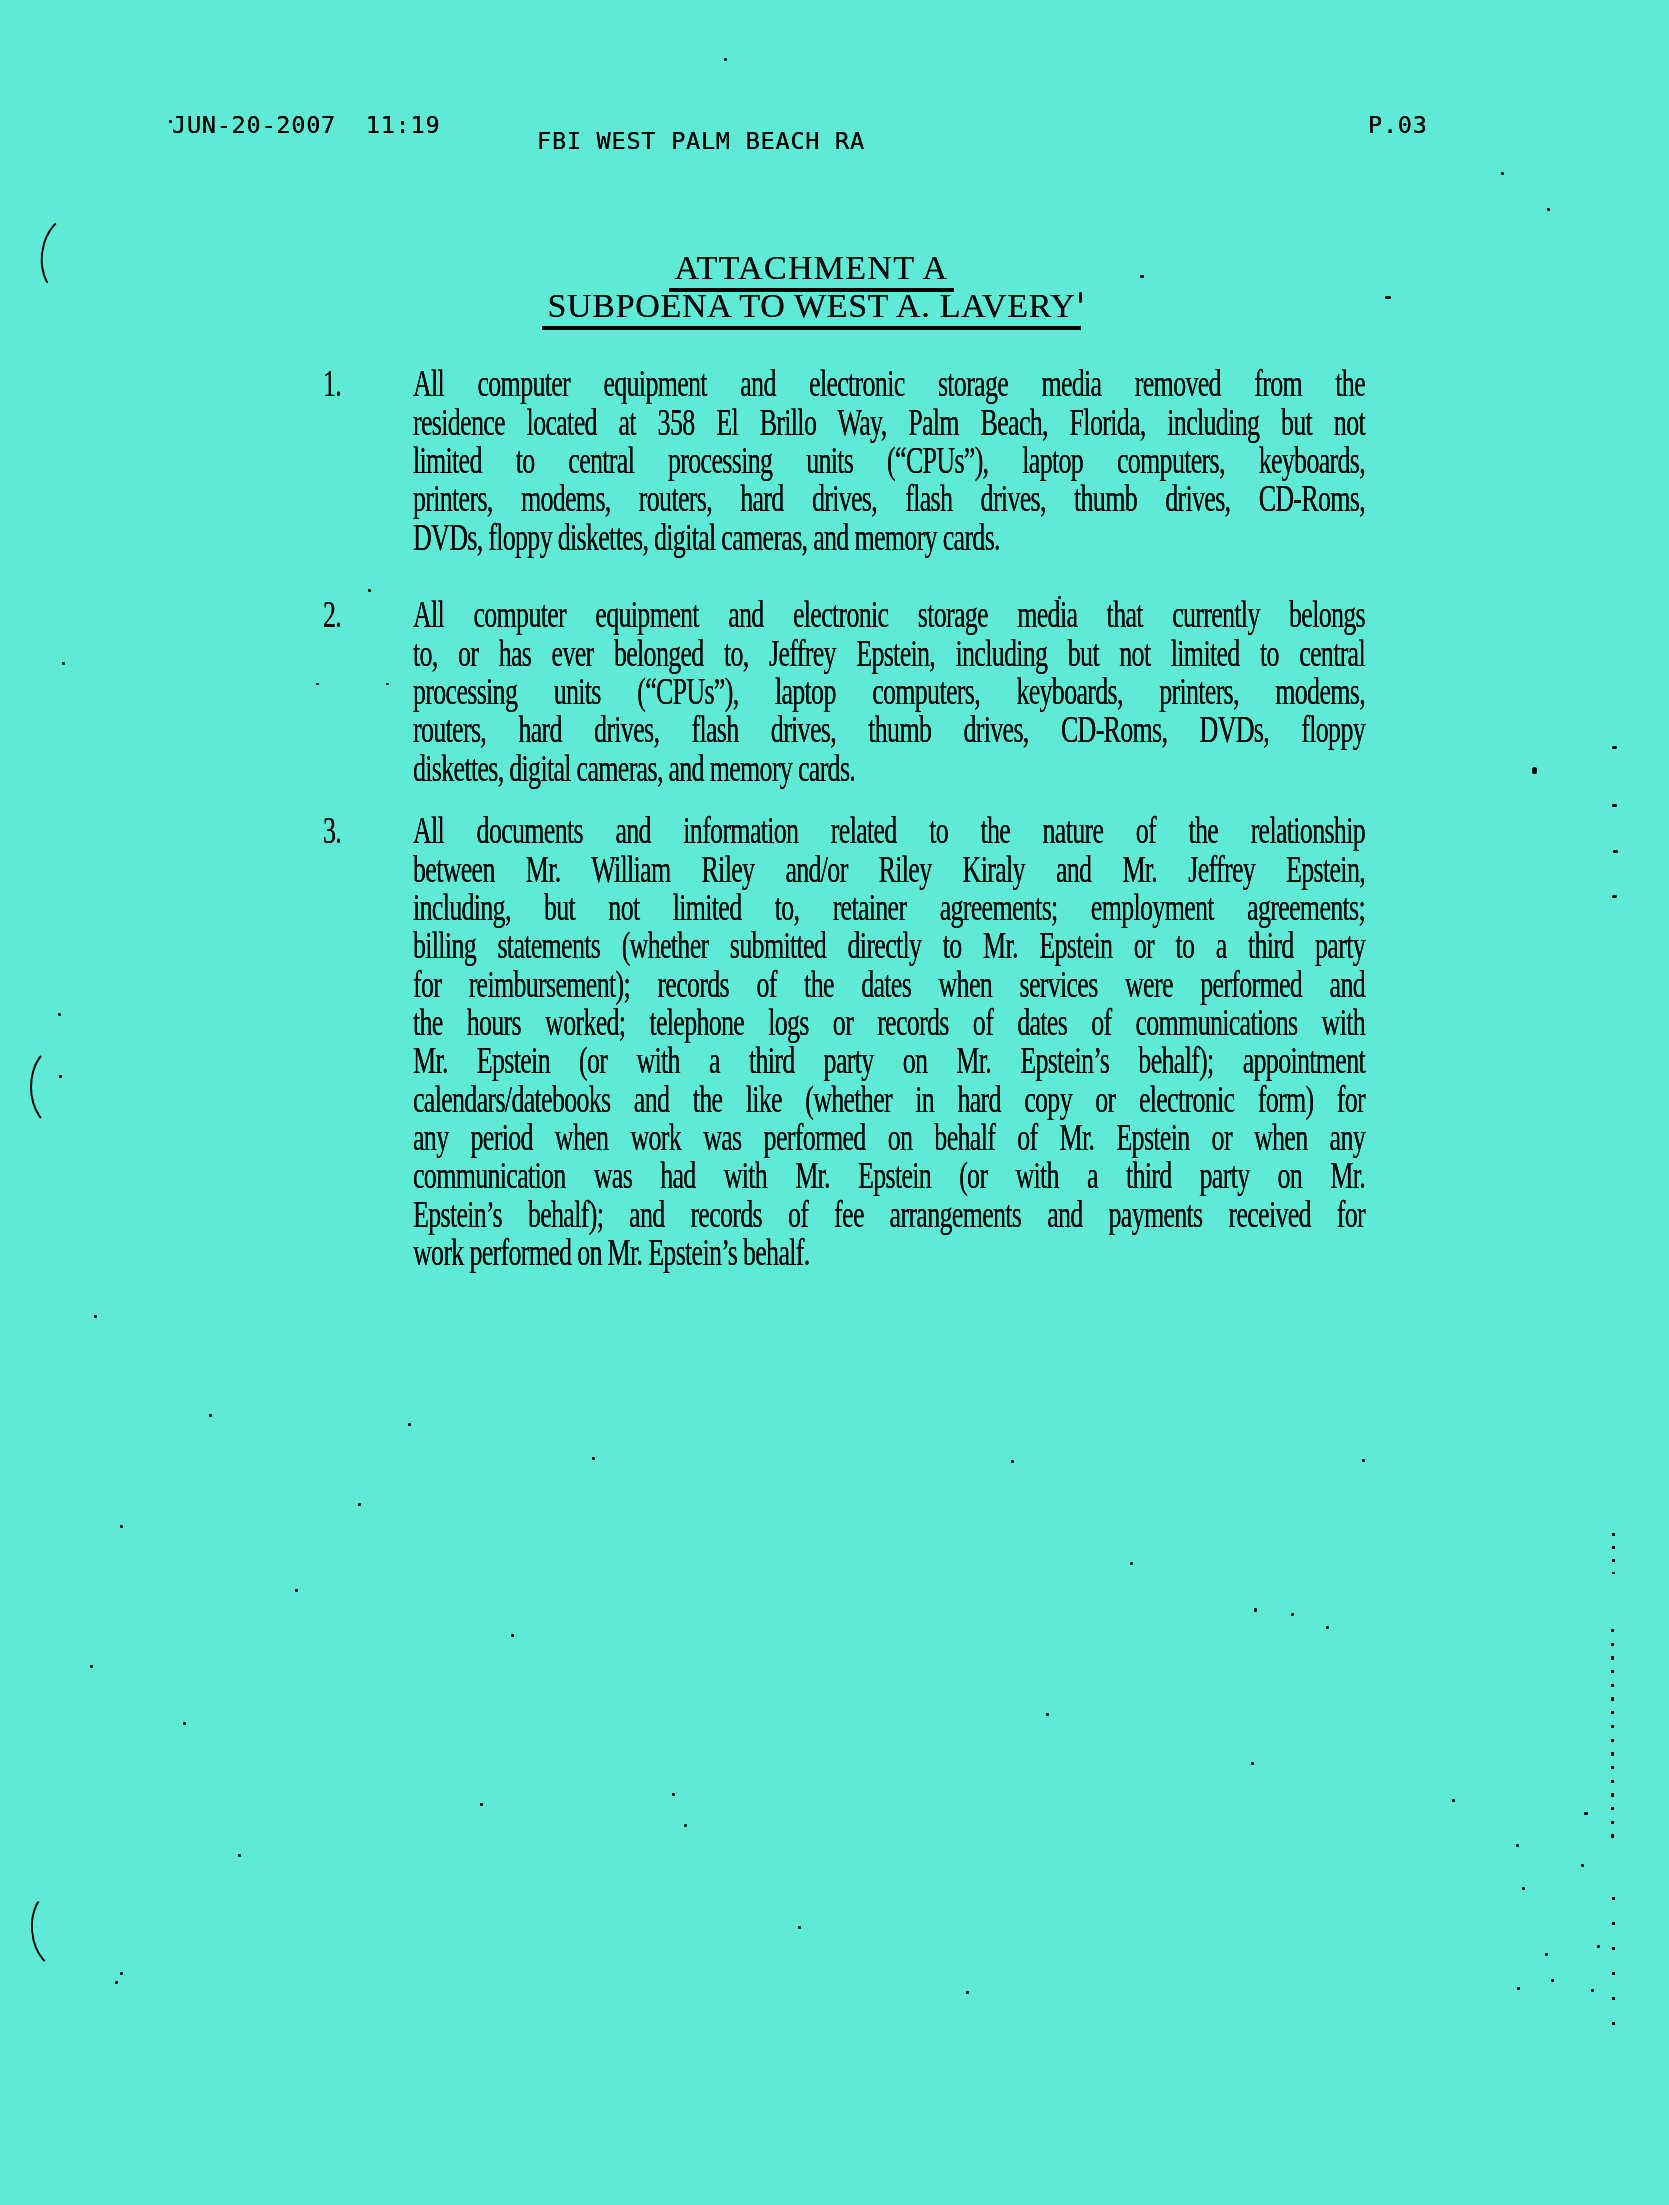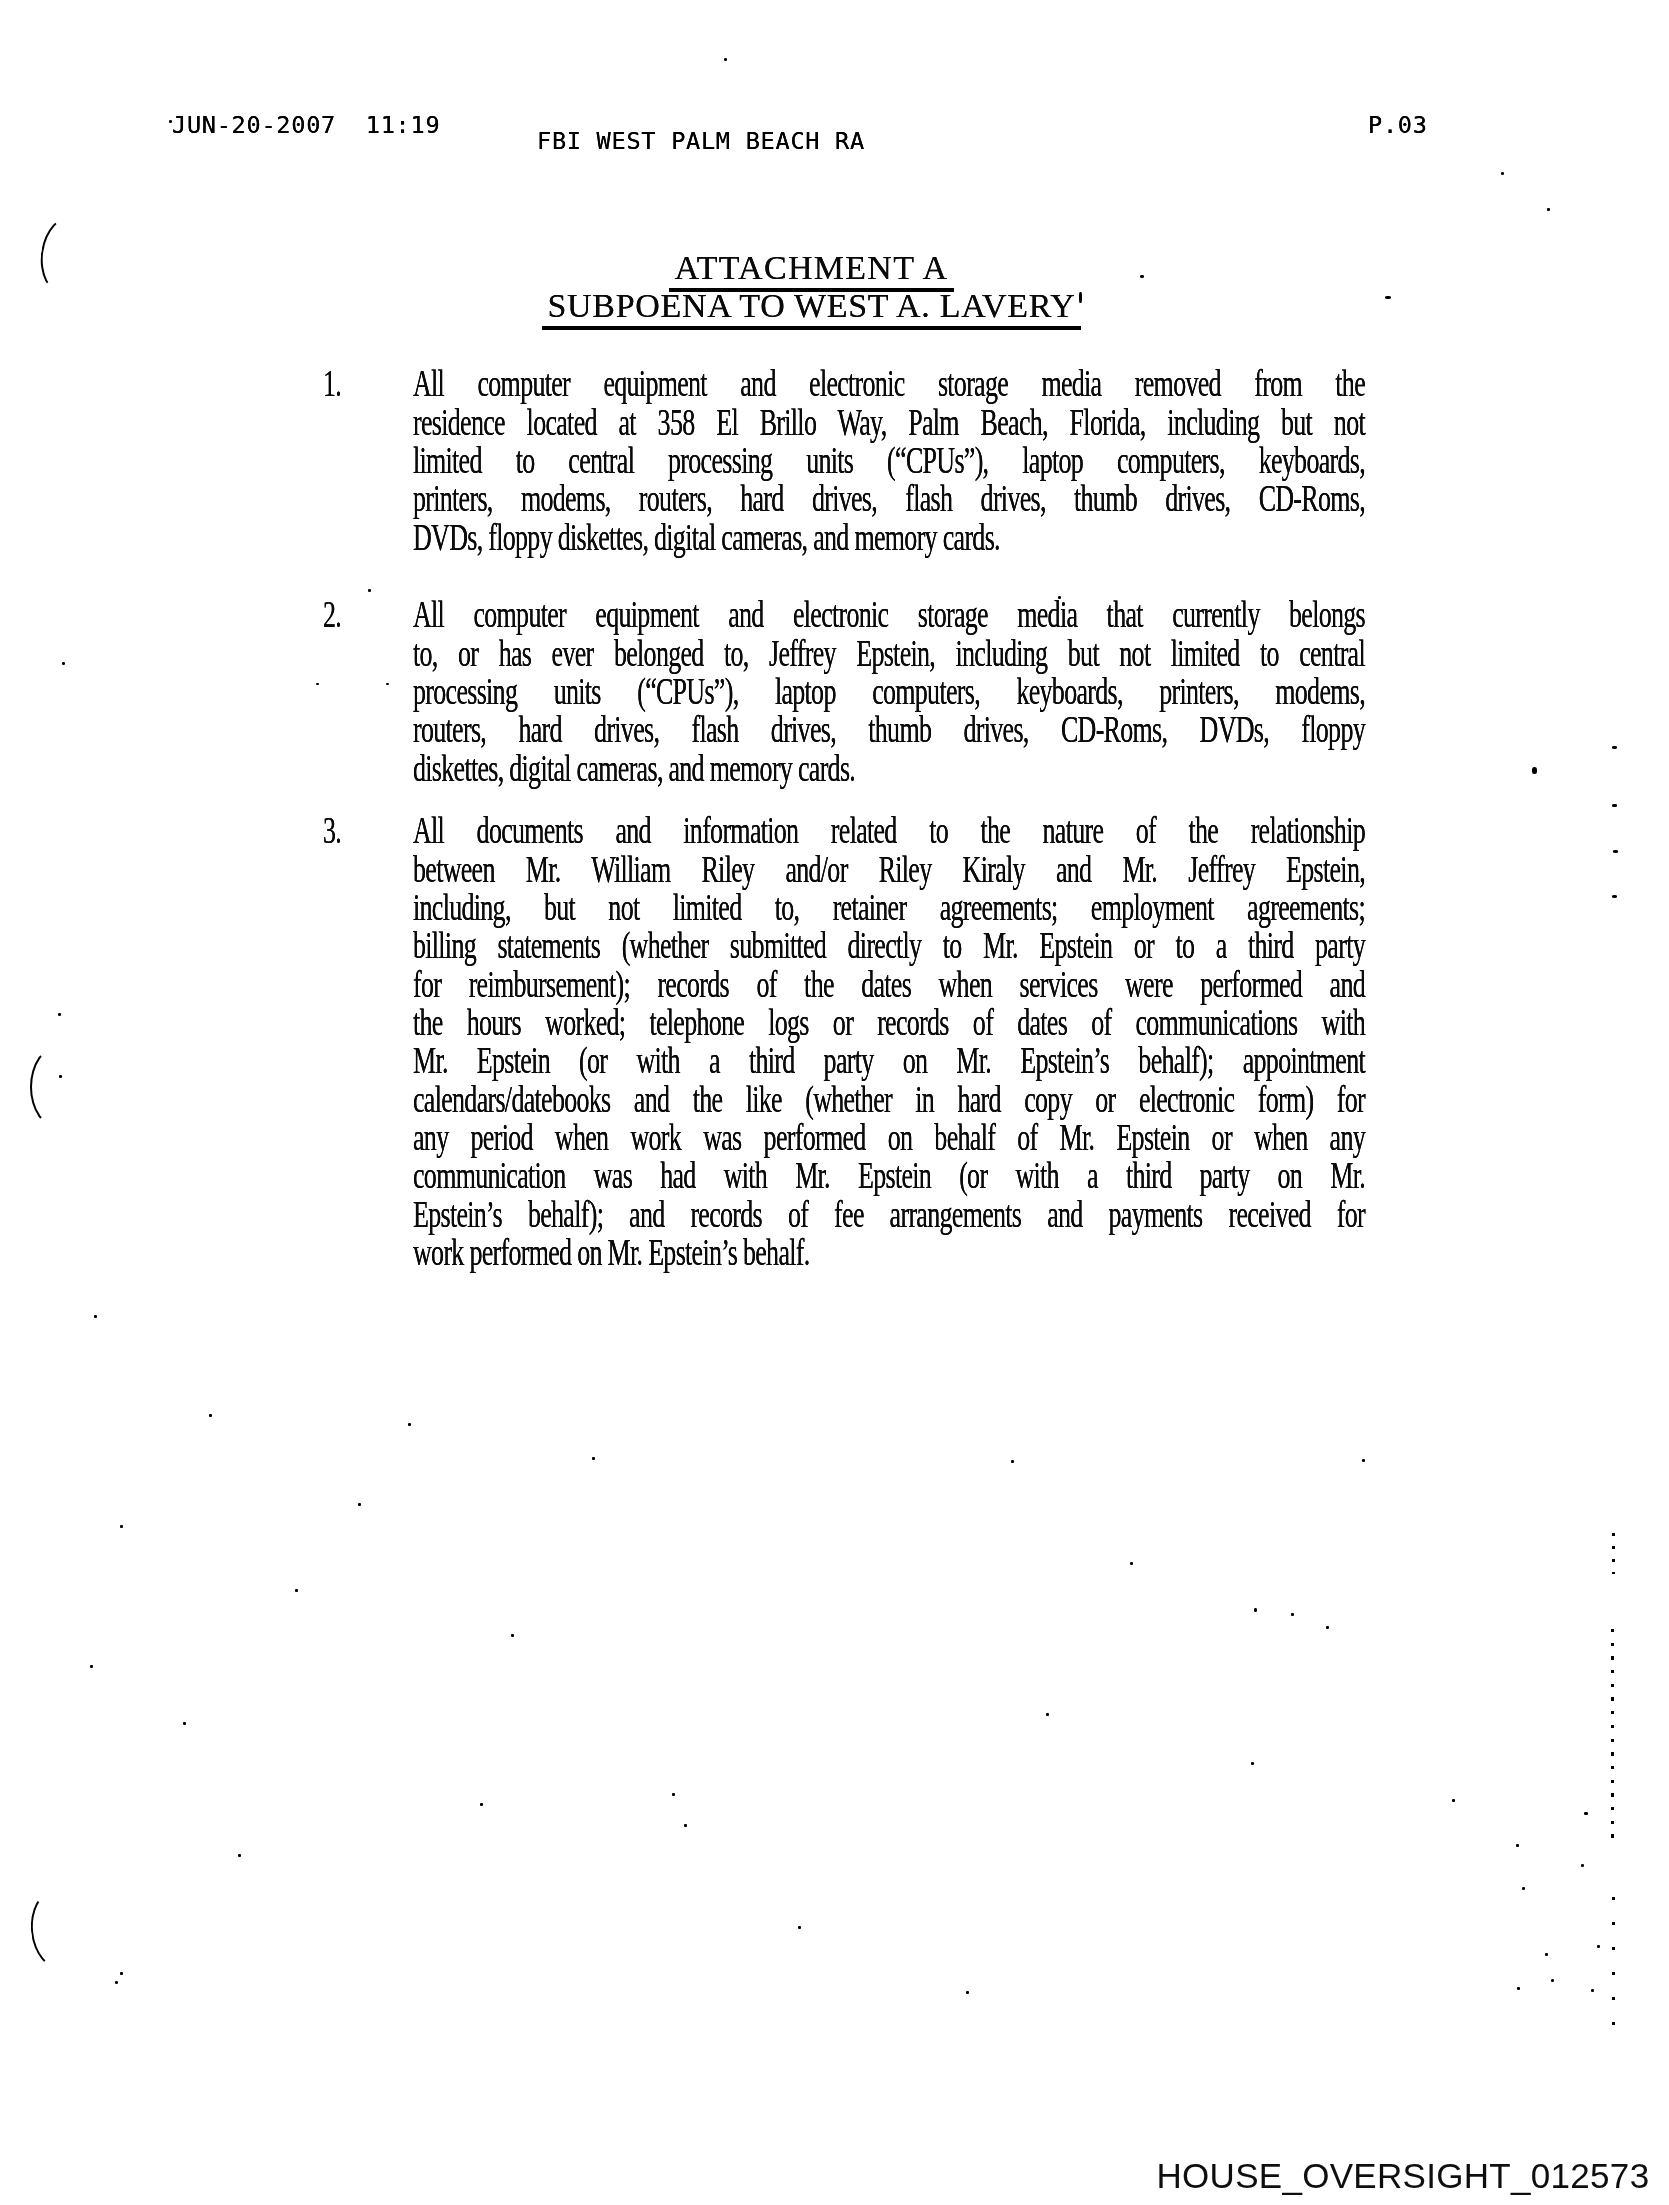--- a/index.html
+++ b/index.html
@@ -1,20 +1,20 @@
 <!DOCTYPE html>
 <html style="font-size:10.5px"><head>
 <meta charset="utf-8">
 <style>
   html, body { margin: 0; padding: 0; background: #e8e8e8; }
   .page {
     position: relative;
     width: 1669px;
     height: 2205px;
-    background: #ffffff;
+    background: #5eead4;
     overflow: hidden;
     font-family: "Liberation Serif", serif;
     color: #0a0a0a;
   }
 
   
   .fax-header span {
     position: absolute;
     top: 111px;
     font-family: "DejaVu Sans Mono", monospace;
@@ -138,21 +138,20 @@
           <div class="pline">Mr. Epstein (or with a third party on Mr. Epstein’s behalf); appointment</div>
           <div class="pline">calendars/datebooks and the like (whether in hard copy or electronic form) for</div>
           <div class="pline">any period when work was performed on behalf of Mr. Epstein or when any</div>
           <div class="pline">communication was had with Mr. Epstein (or with a third party on Mr.</div>
           <div class="pline">Epstein’s behalf); and records of fee arrangements and payments received for</div>
           <div class="pline last">work performed on Mr. Epstein’s behalf.</div>
         </div>
       </div>
     </div>
 
-  <div class="stamp">HOUSE_OVERSIGHT_012573</div>
 
   <div class="noise-layer">
       <div class="arc" style="left: 41px; top: 215px; width: 52px; height: 77px; transform: rotate(8deg);"></div>
       <div class="arc" style="left: 30px; top: 1045px; width: 55px; height: 80px; transform: rotate(0deg);"></div>
       <div class="arc" style="left: 31px; top: 1889px; width: 52px; height: 77px; transform: rotate(-6deg);"></div>
       <div class="dotcol" style="left: 1611px; top: 1629px; height: 213px; background: repeating-linear-gradient(rgb(0, 0, 0) 0px, rgb(0, 0, 0) 3.3px, transparent 3.3px, transparent 13.7px);"></div>
       <div class="dotcol" style="left: 1612px; top: 1897px; height: 130px; background: repeating-linear-gradient(rgb(0, 0, 0) 0px, rgb(0, 0, 0) 3.3px, transparent 3.3px, transparent 25px);"></div>
       <div class="dotcol" style="left: 1612px; top: 1533px; height: 41px; background: repeating-linear-gradient(rgb(0, 0, 0) 0px, rgb(0, 0, 0) 2.6px, transparent 2.6px, transparent 13px);"></div>
       <div class="speck" style="left: 169px; top: 120px; width: 3.3px; height: 3.3px;"></div>
       <div class="speck" style="left: 724px; top: 58px; width: 3.3px; height: 3.3px;"></div>

